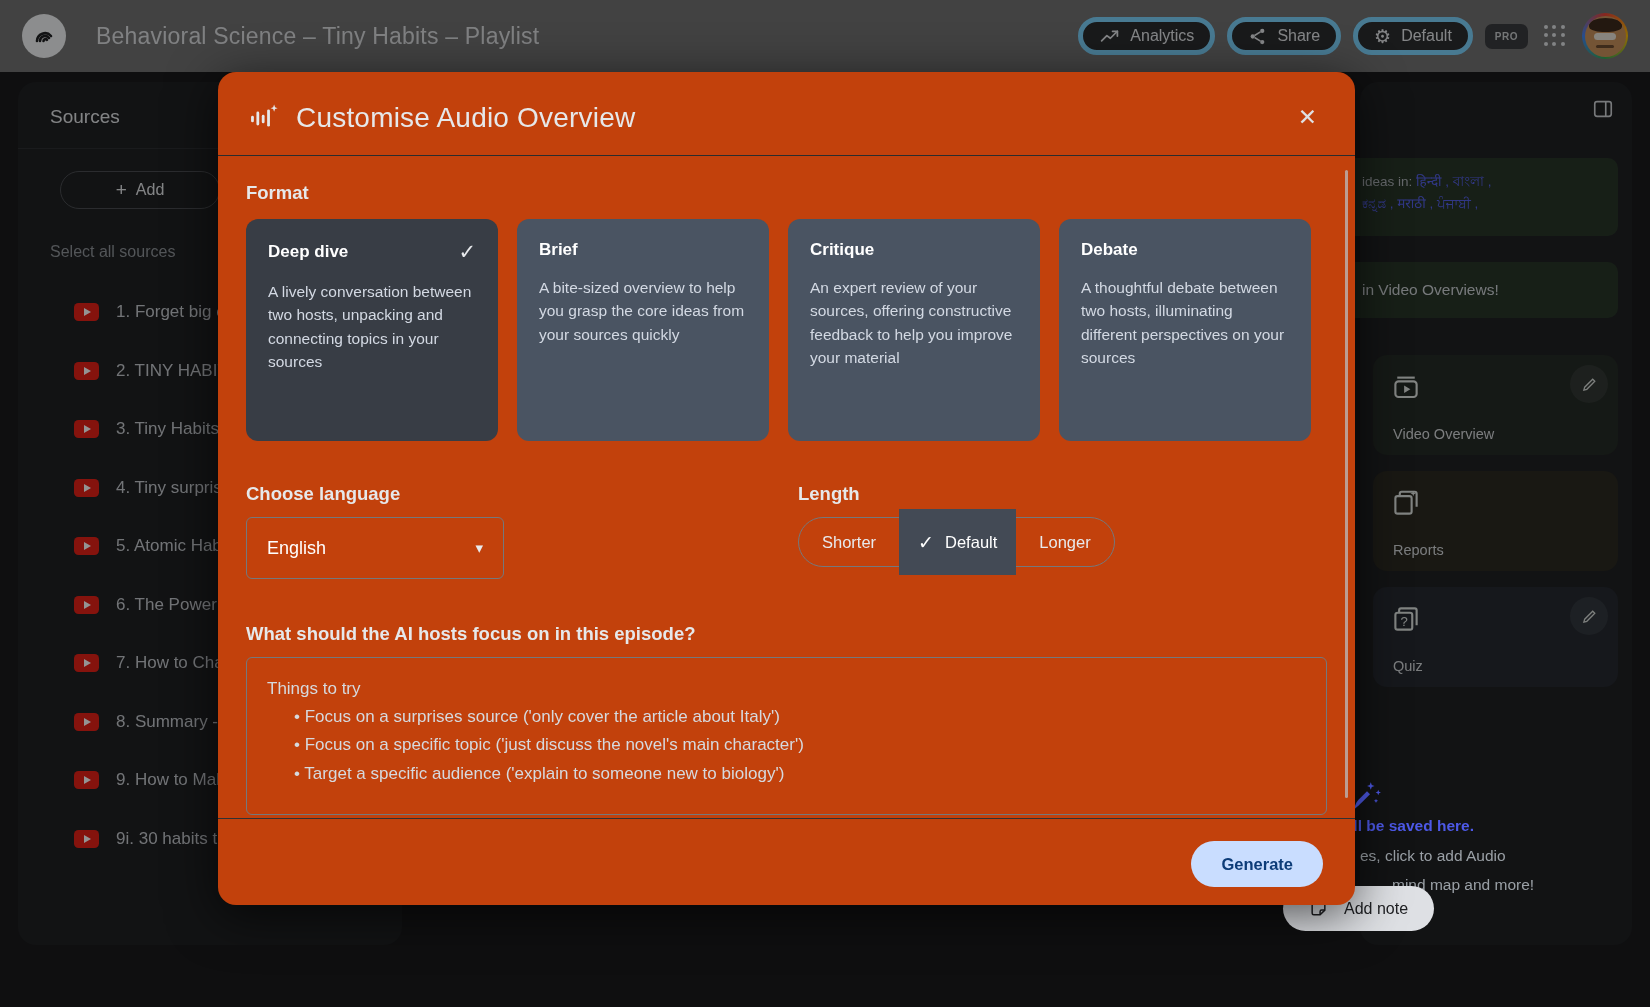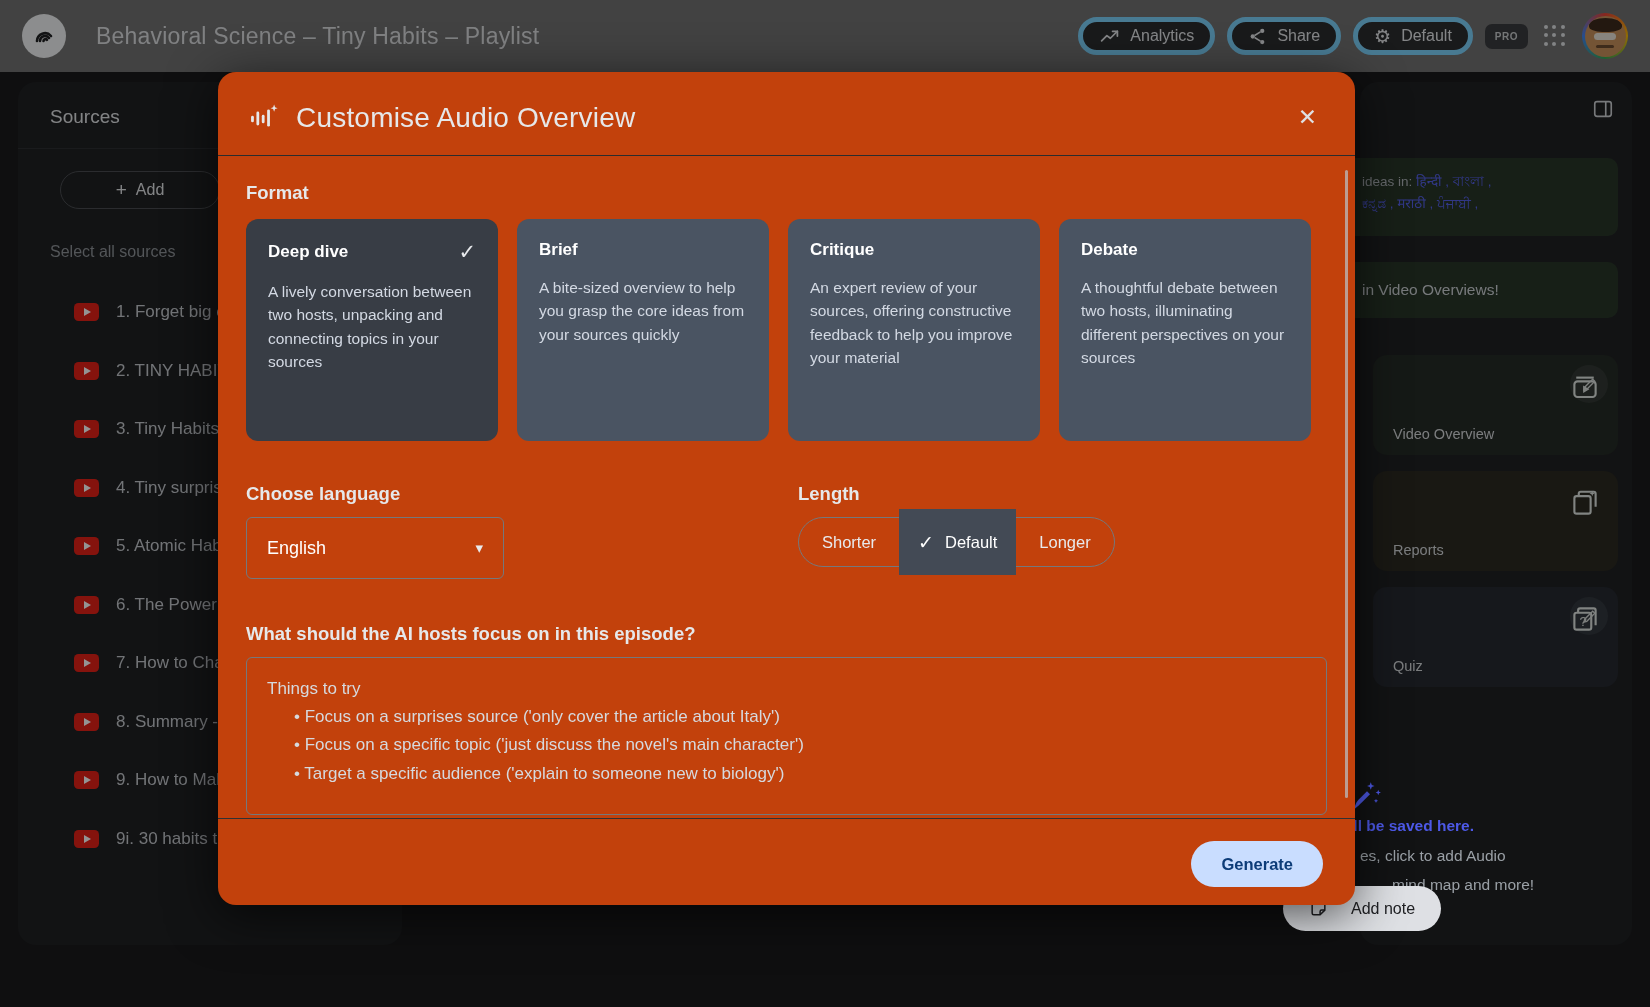--- a/index.html
+++ b/index.html
@@ -55,40 +55,40 @@
                   background:#202123; border-radius:18px; z-index:1; }
   .panel-toggle { position:absolute; top:16px; right:18px; color:#cdd1d5; cursor:pointer; }
   .lang-banner { position:absolute; left:-20px; right:14px; top:76px; height:78px; background:#283629;
                  border-radius:10px; padding:13px 10px 0 22px; font-size:13.5px; line-height:1.6;
                  color:#aeb3b8; overflow:hidden; }
   .lang-banner .blue { color:#5560e8; cursor:pointer; }
   .video-banner { position:absolute; left:-20px; right:14px; top:180px; height:56px; background:#283629;
                   border-radius:10px; display:flex; align-items:center; padding-left:22px;
                   color:#ccd0d4; font-size:15.5px; overflow:hidden; white-space:nowrap; }
   .studio-cards { position:absolute; left:13px; right:14px; top:273px; display:flex; flex-direction:column; gap:16px; }
-  .studio-card { height:100px; border-radius:14px; position:relative; padding:17px 18px; cursor:pointer;text-align:right; }
+  .studio-card { height:100px; border-radius:14px; position:relative; padding:17px 18px; cursor:pointer; }
   .studio-card.video { background:#252b26; }
   .studio-card.reports { background:#2b2a22; }
   .studio-card.quiz { background:#262a31; }
   .studio-card .card-label { position:absolute; left:20px; bottom:13px; font-size:14.5px; color:#d4d7da; }
   .studio-card .card-icon { color:#dfe3e0; }
   .pencil-btn { position:absolute; top:10px; right:10px; width:38px; height:38px; border-radius:50%;
                 background:rgba(232,234,237,.07); display:flex; align-items:center; justify-content:center;
                 color:#d8dcd9; cursor:pointer; }
 
   
   .scrim { position:absolute; inset:0; background:rgba(0,0,0,.42); z-index:5; }
 
   
   .wand-icon { position:absolute; left:1349px; top:777px; z-index:6; color:#4d59e8; }
   .hint1 { position:absolute; left:1337px; top:817px; z-index:6; color:#4d59e8; font-size:15.5px; font-weight:bold; white-space:nowrap; }
   .hint2 { position:absolute; left:1360px; top:847px; z-index:6; color:#9aa0a6; font-size:15.5px; white-space:nowrap; }
   .hint3 { position:absolute; left:1392px; top:876px; z-index:6; color:#9aa0a6; font-size:15.5px; white-space:nowrap; }
   .add-note-btn { position:absolute; left:1283px; top:886px; height:45px; padding:0 26px; border-radius:23px;
-                  background:#dee0e4; color:#202124; font-size:16px; display:flex; align-items:center; gap:23px;
+                  background:#dee0e4; color:#202124; font-size:16px; display:flex; align-items:center; gap:16px;
                   z-index:6; cursor:pointer; white-space:nowrap; }
 
   
   .modal { position:absolute; left:218px; top:72px; width:1137px; height:833px; background:#c2410c;
            border-radius:18px; z-index:10; box-shadow:0 10px 50px rgba(0,0,0,.65); }
   .modal-header { display:flex; align-items:center; padding:28px 32px 20px; border-bottom:1px solid #2b2c2e; }
   .modal-title { font-size:28px; color:#e6e8ea; margin-left:16px; letter-spacing:.2px; }
   .close-btn { margin-left:auto; font-size:23px; color:#dfe1e4; cursor:pointer; padding:4px 6px; }
   .modal-scrollbar { position:absolute; right:7px; top:98px; width:3px; height:628px; background:#b9bcc0;
                      border-radius:2px; opacity:.75; }

